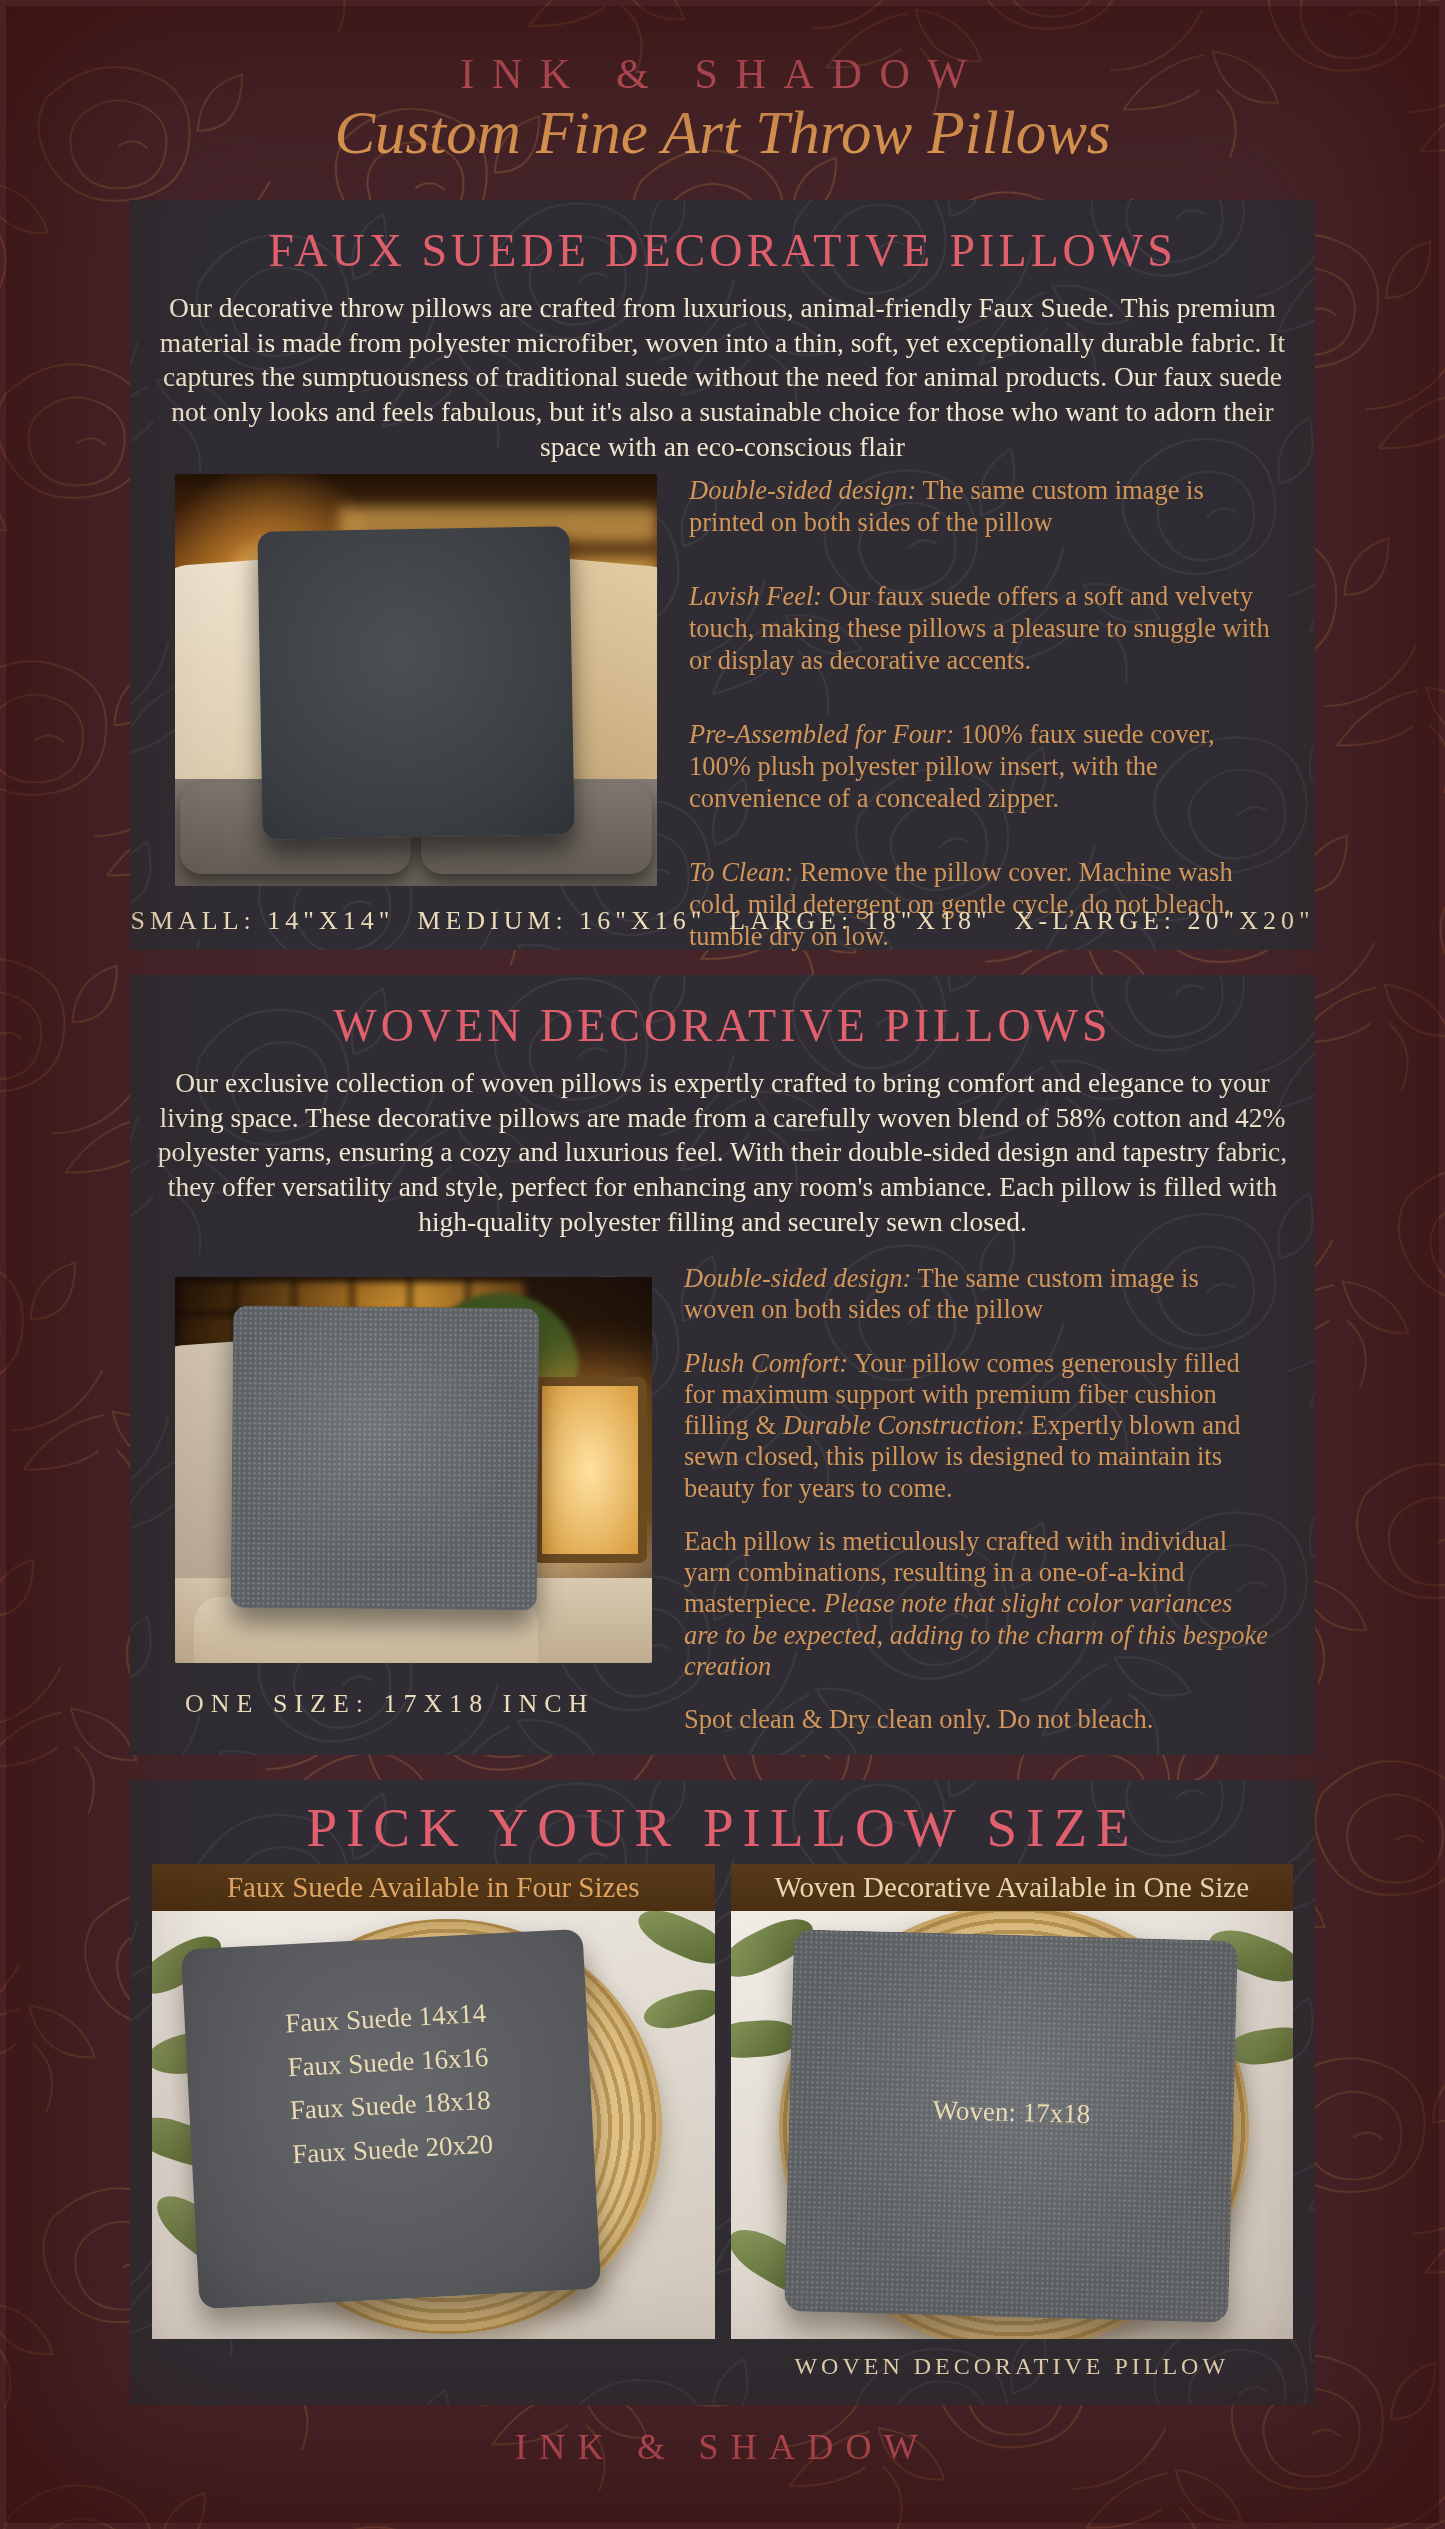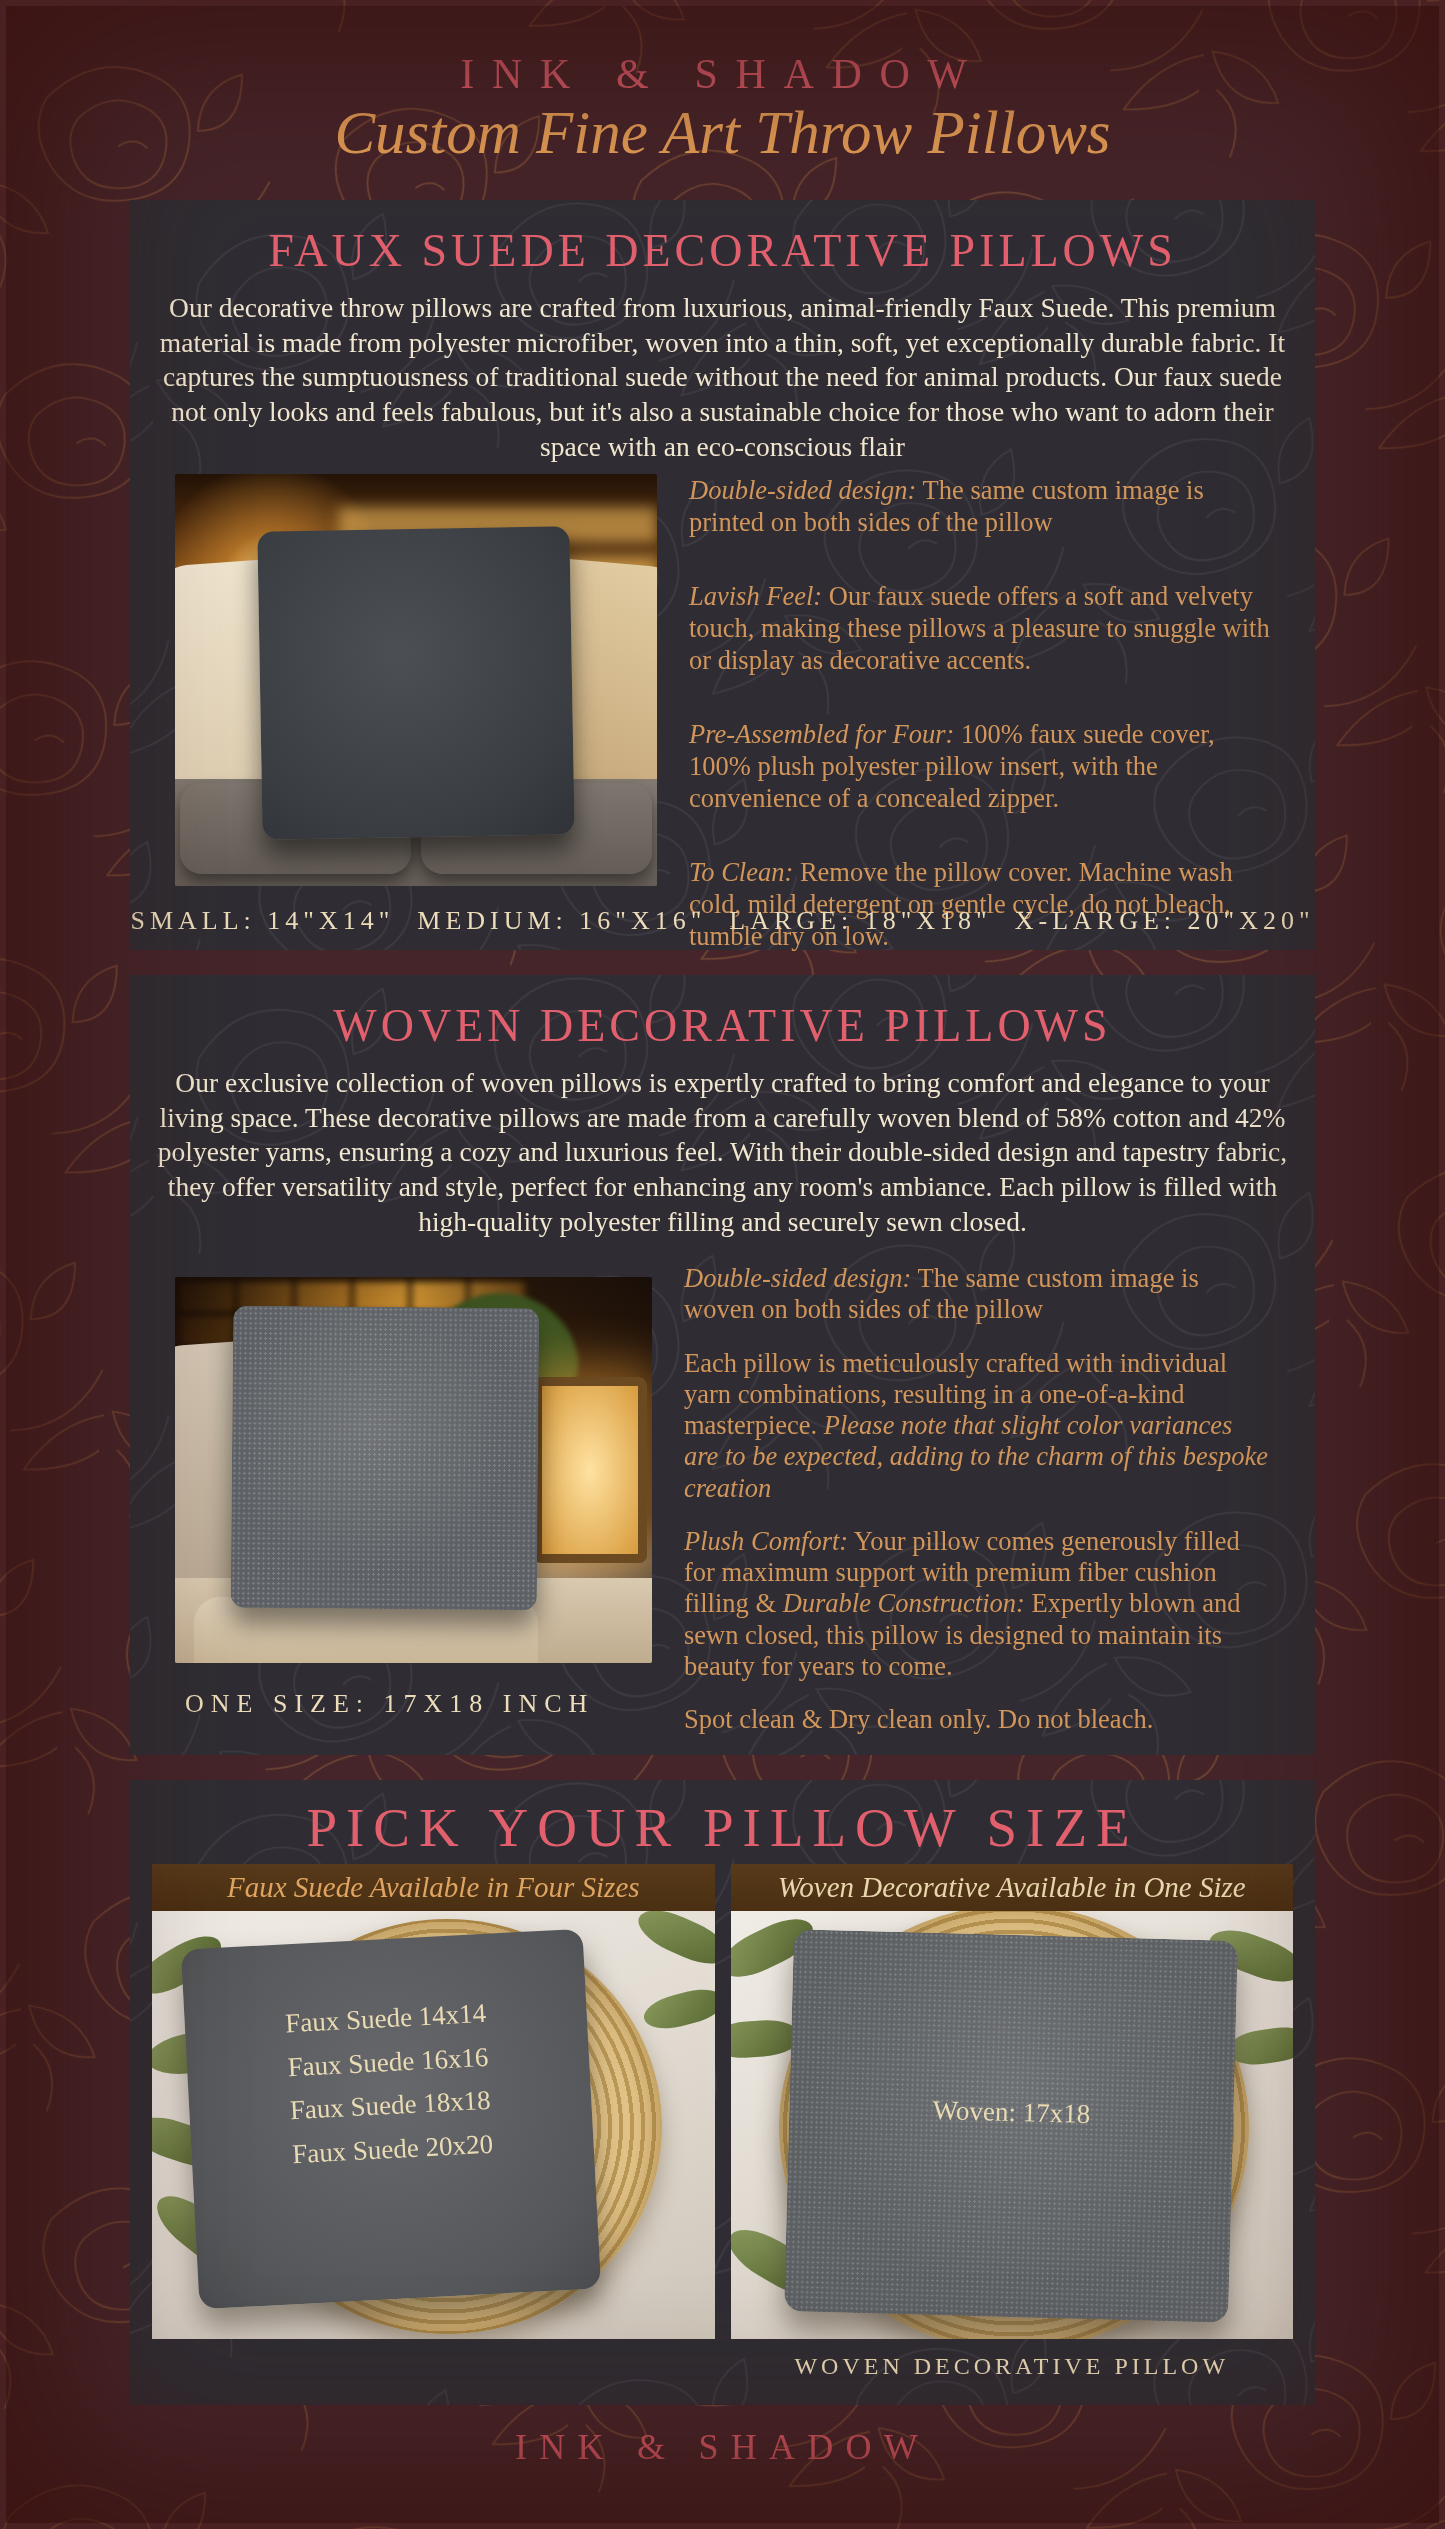--- a/index.html
+++ b/index.html
@@ -48,21 +48,21 @@
   .sizes-line{position:absolute;left:0;right:0;top:706px;text-align:center;
               font-size:26px;letter-spacing:5px;color:#ecdcb9;white-space:pre-wrap;}
   .one-size{position:absolute;left:55px;width:477px;top:714px;text-align:left;
             font-size:26px;letter-spacing:7px;color:#ecdcb9;}
 
   
   .cols{position:absolute;top:84px;left:22px;right:22px;display:flex;gap:16px;}
   .col{flex:1;}
   .col-header{height:47px;background:linear-gradient(180deg,#573a1a,#4a2f12);
               display:flex;align-items:center;justify-content:center;
-              font-style:italic;font-size:29px;}
+              font-size:29px;}
   .col-header.gold{color:#dfa461;}
   .col-header.cream{color:#e9d6ad;}
   .photo-tray{position:relative;height:428px;overflow:hidden;}
   .caption{margin-top:14px;text-align:center;font-size:24px;letter-spacing:4px;
            color:#ead9b5;}
 
   
   .p1-bg{position:absolute;inset:0;background:
      radial-gradient(circle at 20% 26%, rgba(255,205,110,.95) 0 3%, rgba(255,170,60,.5) 10%, transparent 24%),
      linear-gradient(180deg,#231307 0%,#4e2c0e 14%,#8a5318 30%,#a96a20 44%,#6b3d12 54%,#57442e 62%,#6f675e 72%,#78706a 100%);}
@@ -244,22 +244,22 @@
           <div class="p2-plant"></div>
           <div class="p2-vase"></div>
           <div class="p2-lantern"></div>
           <div class="p2-backpillow"></div>
           <div class="p2-couch"></div>
           <div class="p2-seat"></div>
           <div class="p2-pillow"></div>
         </div>
         <div class="features">
           <div class="feature"><em>Double-sided design:</em><span> The same custom image is woven on both sides of the pillow</span></div>
+          <div class="feature"><em>Plush Comfort:</em><span> Your pillow comes generously filled for maximum support with premium fiber cushion filling  &amp; </span><em>Durable Construction:</em><span> Expertly blown and sewn closed, this pillow is designed to maintain its beauty for years to come.</span></div>
           <div class="feature"><span>Each pillow is meticulously crafted with individual yarn combinations, resulting in a one-of-a-kind masterpiece. </span><em>Please note that slight color variances are to be expected, adding to the charm of this bespoke creation</em></div>
-          <div class="feature"><em>Plush Comfort:</em><span> Your pillow comes generously filled for maximum support with premium fiber cushion filling  &amp; </span><em>Durable Construction:</em><span> Expertly blown and sewn closed, this pillow is designed to maintain its beauty for years to come.</span></div>
           <div class="feature"><span>Spot clean &amp; Dry clean only. Do not bleach.</span></div>
         </div>
       </div>
       <div class="one-size">ONE  SIZE:  17X18  INCH</div>
     </div>
   </div>
 
   <div class="card card3">
     <svg class="cardpat" aria-hidden="true">
         <rect width="100%" height="100%" fill="url(#floralDark)"></rect>

